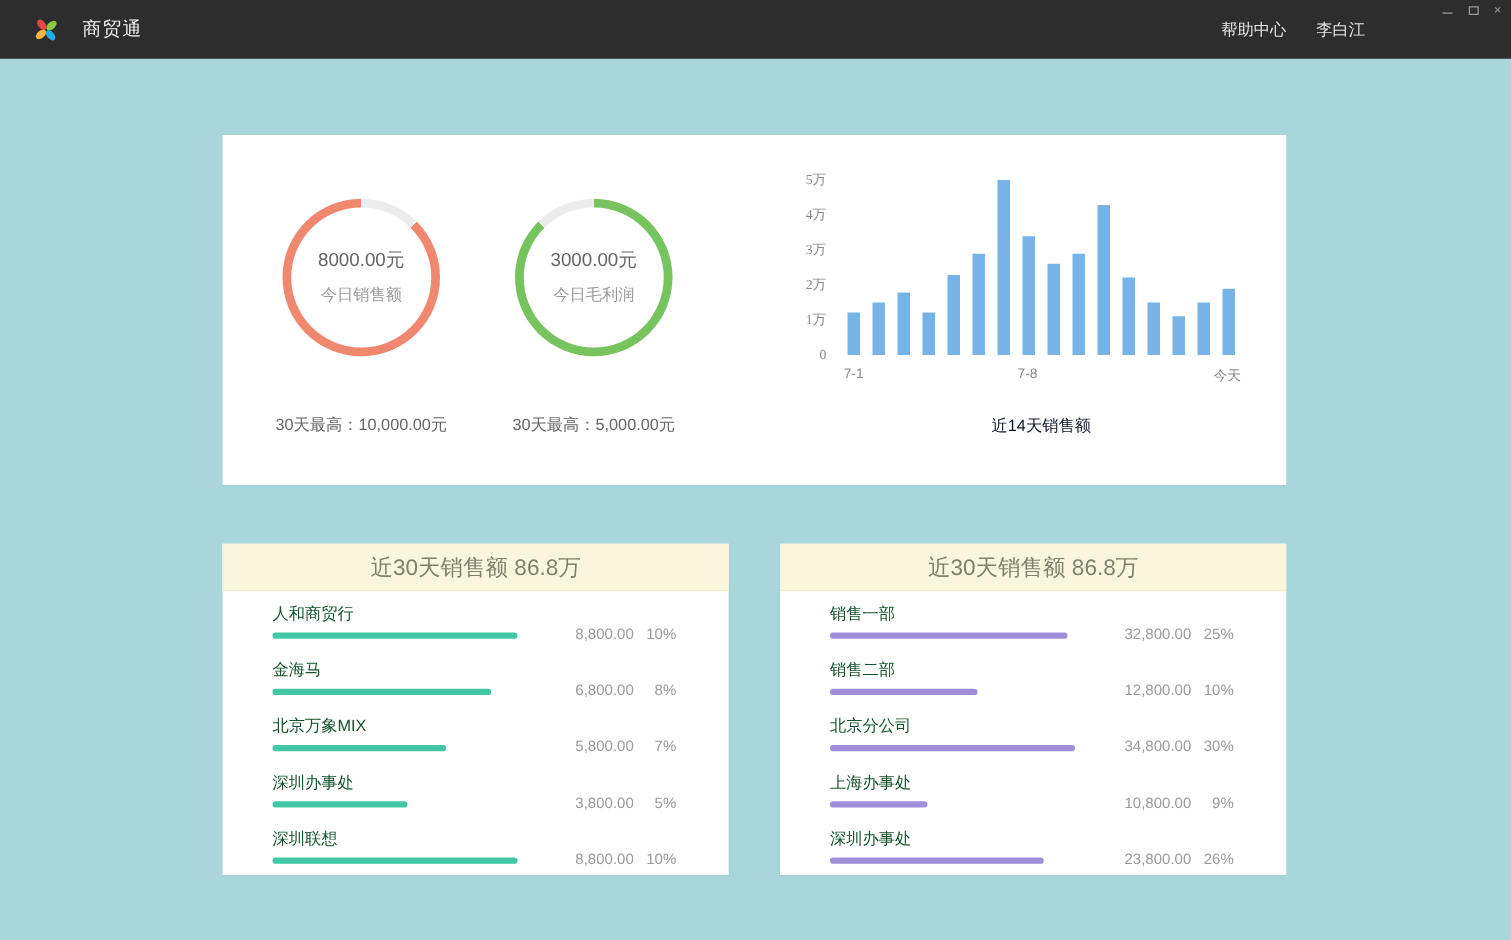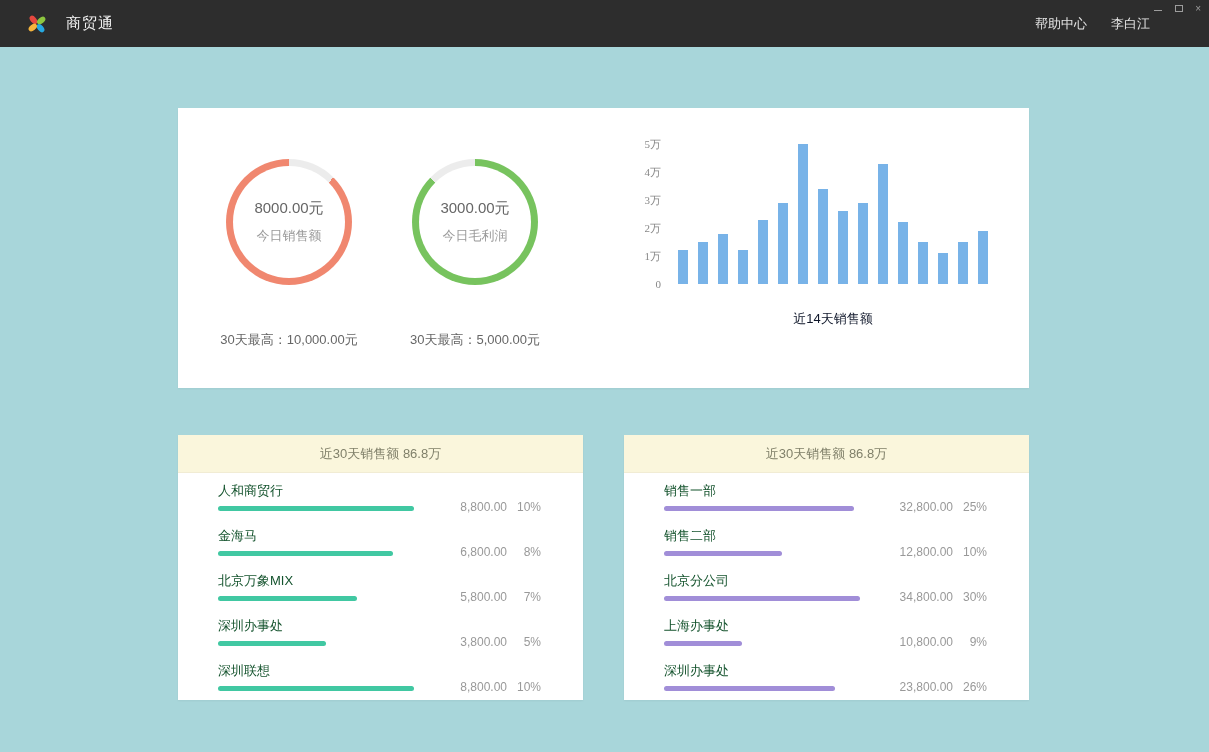--- a/index.html
+++ b/index.html
@@ -8,21 +8,21 @@
     font-family:"Liberation Sans","DejaVu Sans",sans-serif;
     background:#a8d6da;
     overflow:hidden;
   }
   .app { position:relative; width:1209px; height:752px; }
 
   
   .titlebar { position:absolute; top:0; left:0; right:0; height:47px; background:#2d2d2d; display:flex; align-items:center; }
   .brand { display:flex; align-items:center; gap:18px; padding-left:26px; }
   .app-title { color:#f2f2f2; font-size:15px; letter-spacing:1px; }
-  .titlebar-nav { margin-left:auto; display:flex; gap:24px; padding-right:59px; }
+  .titlebar-nav { margin-left:auto; display:flex; gap:24px; padding-right:117px; }
   .titlebar-nav .nav-link { color:#e4e4e4; font-size:13px; cursor:pointer; }
   .win-controls { position:absolute; top:4px; right:8px; display:flex; gap:11px; align-items:center; }
   .wc { width:10px; height:9px; position:relative; cursor:pointer; }
   .wc-min::after { content:""; position:absolute; left:1px; right:1px; bottom:2px; height:1px; background:#9d9d9d; }
   .wc-max::after { content:""; position:absolute; inset:1px; border:1px solid #9d9d9d; }
   .wc-close { color:#9d9d9d; font-size:10px; line-height:9px; width:auto; height:auto; }
 
   
   .card { position:absolute; background:#ffffff; box-shadow:0 1px 2px rgba(0,0,0,0.05); }
   .top-card { left:178px; top:108px; width:851px; height:280px; display:flex; }
@@ -46,21 +46,21 @@
   .bar-slot { flex:1; display:flex; align-items:flex-end; justify-content:center; height:100%; }
   .bar { width:10px; }
   .x-axis { display:flex; margin-left:36px; height:22px; }
   .x-slot { flex:1; text-align:center; font-size:11px; color:#888; padding-top:9px; white-space:nowrap; }
   .chart-caption { margin-left:36px; text-align:center; font-size:13px; color:#0f172a; margin-top:26px; }
 
   
   .list-card { top:435px; width:405px; height:265px; }
   .list-card.left { left:178px; }
   .list-card.right { left:624px; }
-  .list-card-header { height:38px; background:#faf6dc; border-bottom:1px solid #f1ecd4; display:flex; align-items:center; justify-content:center; font-size:13px; color:#80806a; }
+  .list-card-header { height:38px; background:#faf6dc; border-bottom:1px solid #f1ecd4; display:flex; align-items:center; justify-content:center; font-size:18px; color:#80806a; }
   .list-rows { padding:2px 42px 0 40px; }
   .list-row { display:flex; align-items:flex-end; padding:8px 0 9px; }
   .row-left { flex:1; min-width:0; }
   .row-name { font-size:13px; color:#14532d; line-height:16px; margin-bottom:7px; }
   .row-bar { height:5px; border-radius:3px; }
   .row-right { display:flex; align-items:baseline; padding-left:14px; font-size:12px; color:#999; position:relative; top:3px; }
   .row-amount { min-width:64px; text-align:right; }
   .row-pct { min-width:34px; text-align:right; }
 </style>
 </head>
@@ -165,20 +165,38 @@
               <div class="bar" style="height: 22%; background: rgb(120, 179, 232);"></div>
             </div>
             <div class="bar-slot">
               <div class="bar" style="height: 30%; background: rgb(120, 179, 232);"></div>
             </div>
             <div class="bar-slot">
               <div class="bar" style="height: 38%; background: rgb(120, 179, 232);"></div>
             </div>
           </div>
       </div>
+      <div class="x-axis">
+          <div class="x-slot">7-1</div>
+          <div class="x-slot"></div>
+          <div class="x-slot"></div>
+          <div class="x-slot"></div>
+          <div class="x-slot"></div>
+          <div class="x-slot"></div>
+          <div class="x-slot"></div>
+          <div class="x-slot">7-8</div>
+          <div class="x-slot"></div>
+          <div class="x-slot"></div>
+          <div class="x-slot"></div>
+          <div class="x-slot"></div>
+          <div class="x-slot"></div>
+          <div class="x-slot"></div>
+          <div class="x-slot"></div>
+          <div class="x-slot">今天</div>
+        </div>
       <div class="chart-caption">近14天销售额</div>
     </div>
 
   </section>
 
   <section class="card list-card left">
     <div class="list-card-header">近30天销售额 86.8万</div>
     <div class="list-rows">
         <div class="list-row">
           <div class="row-left">

